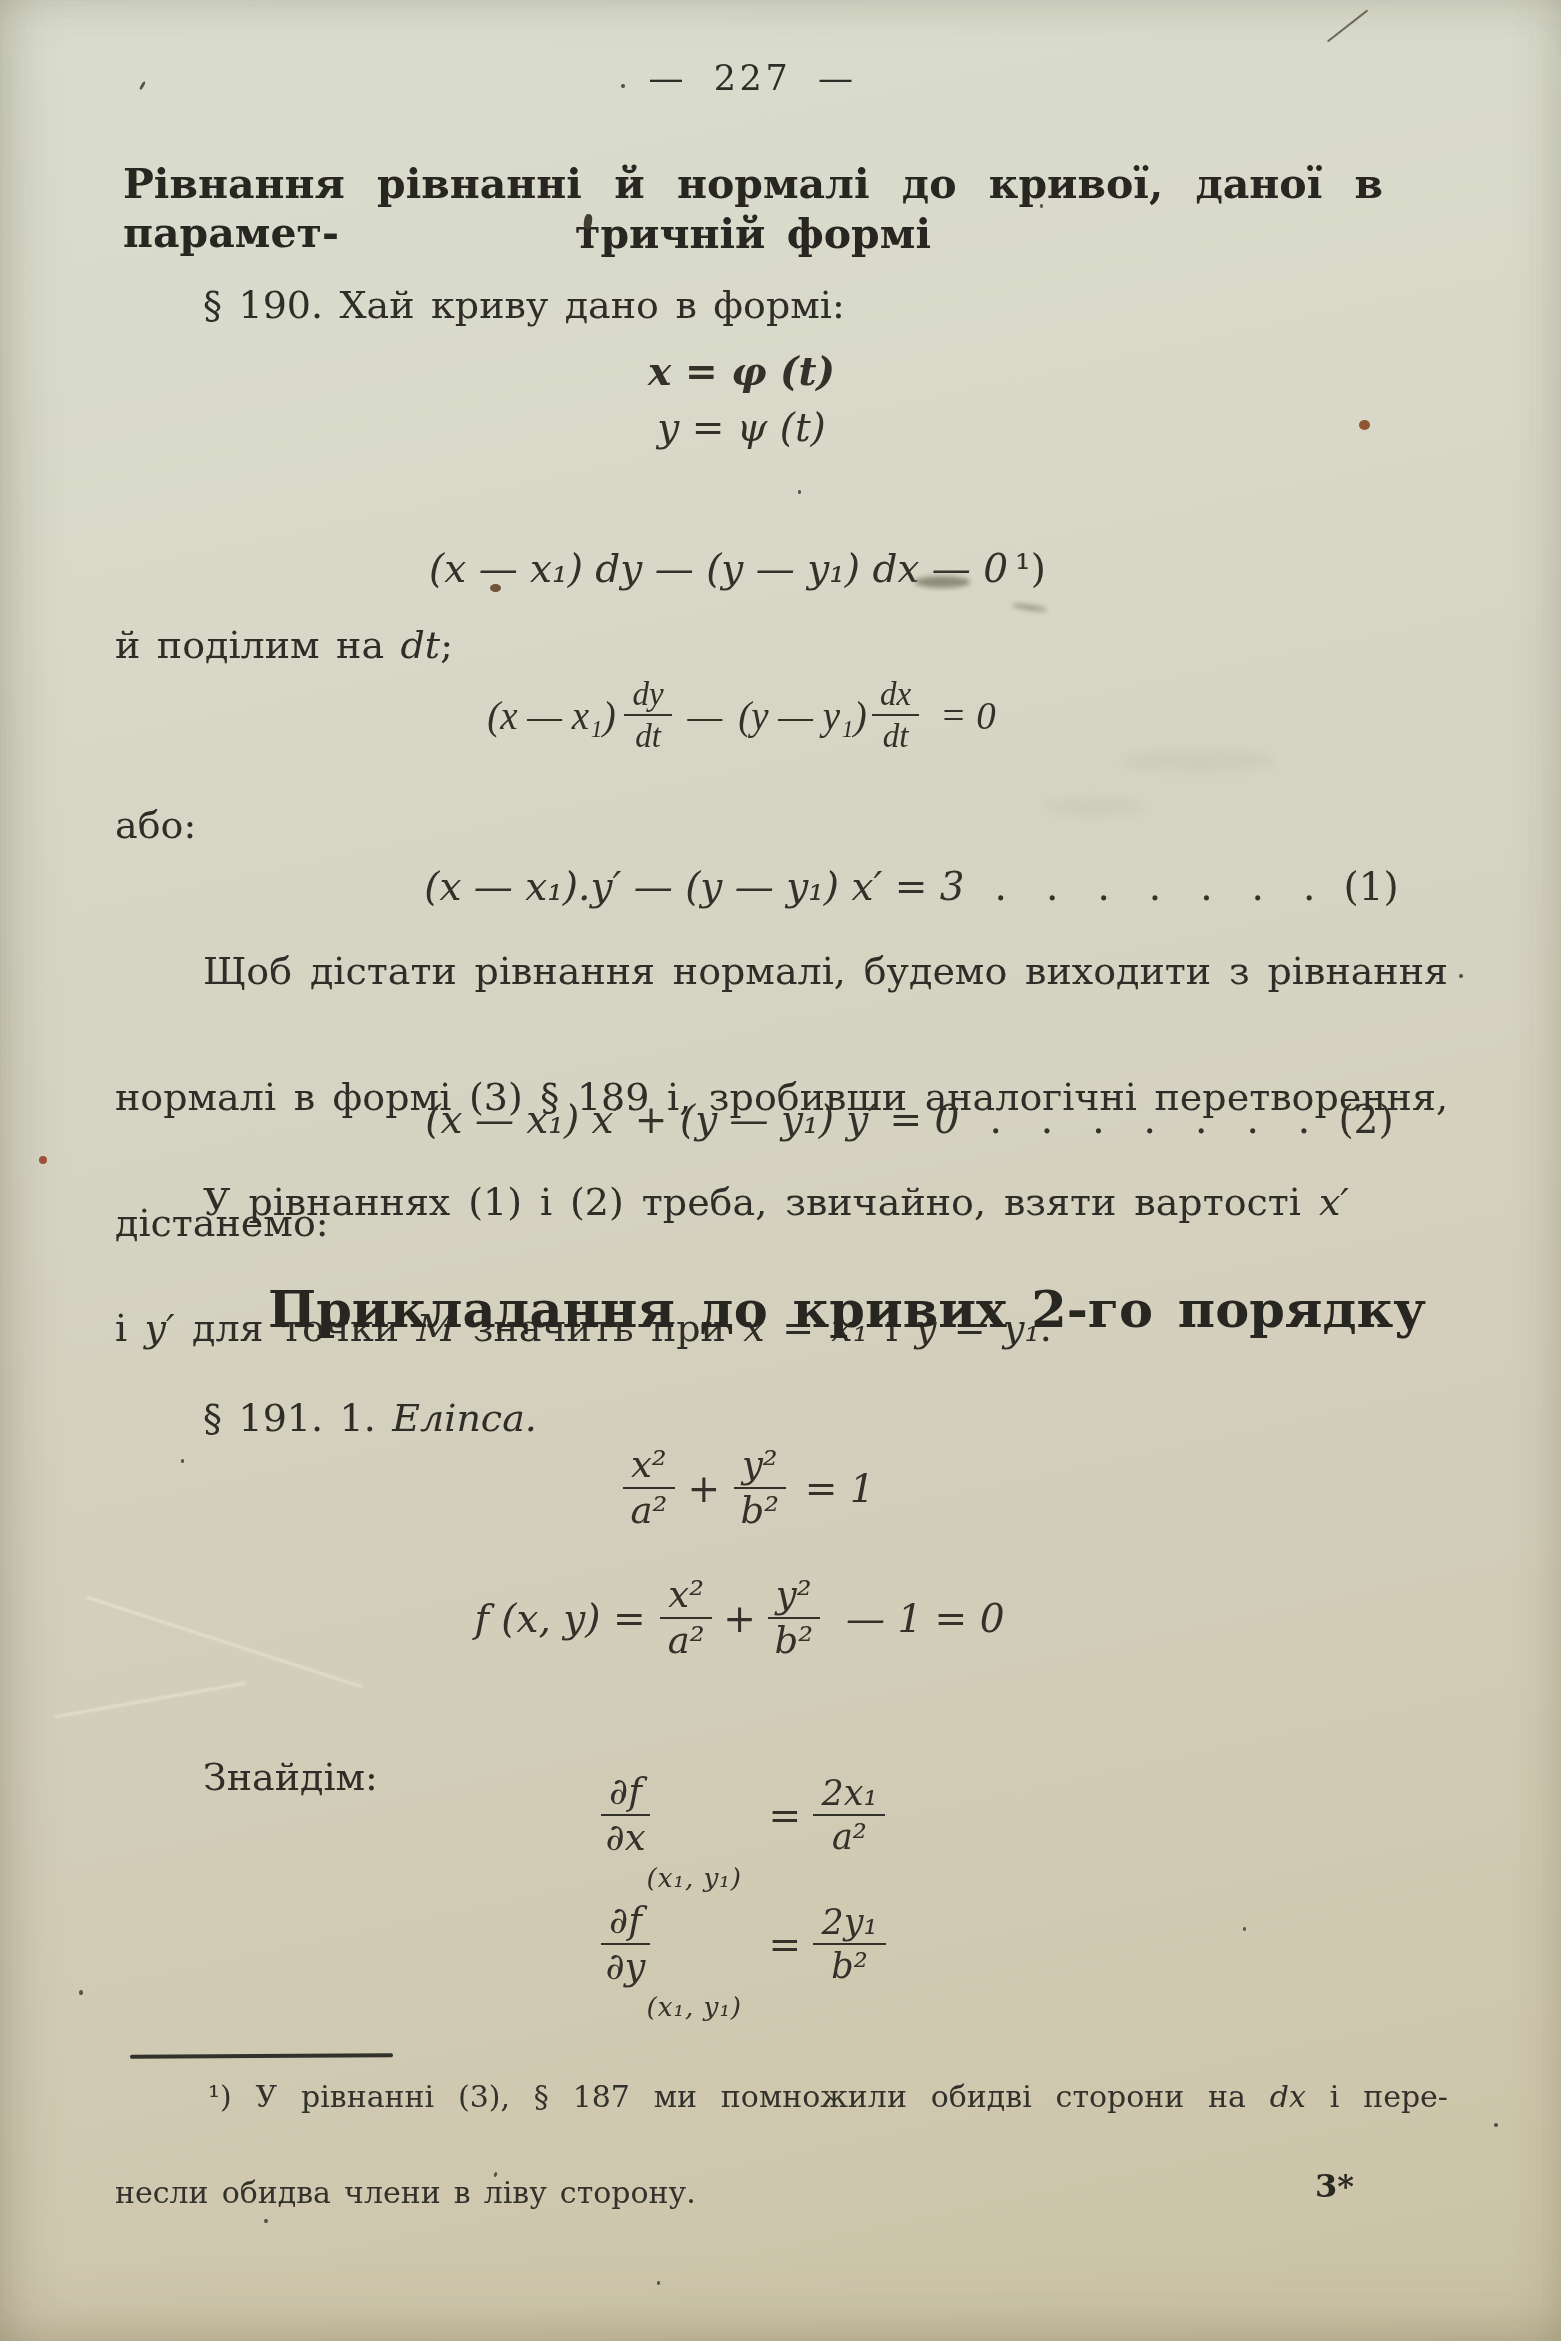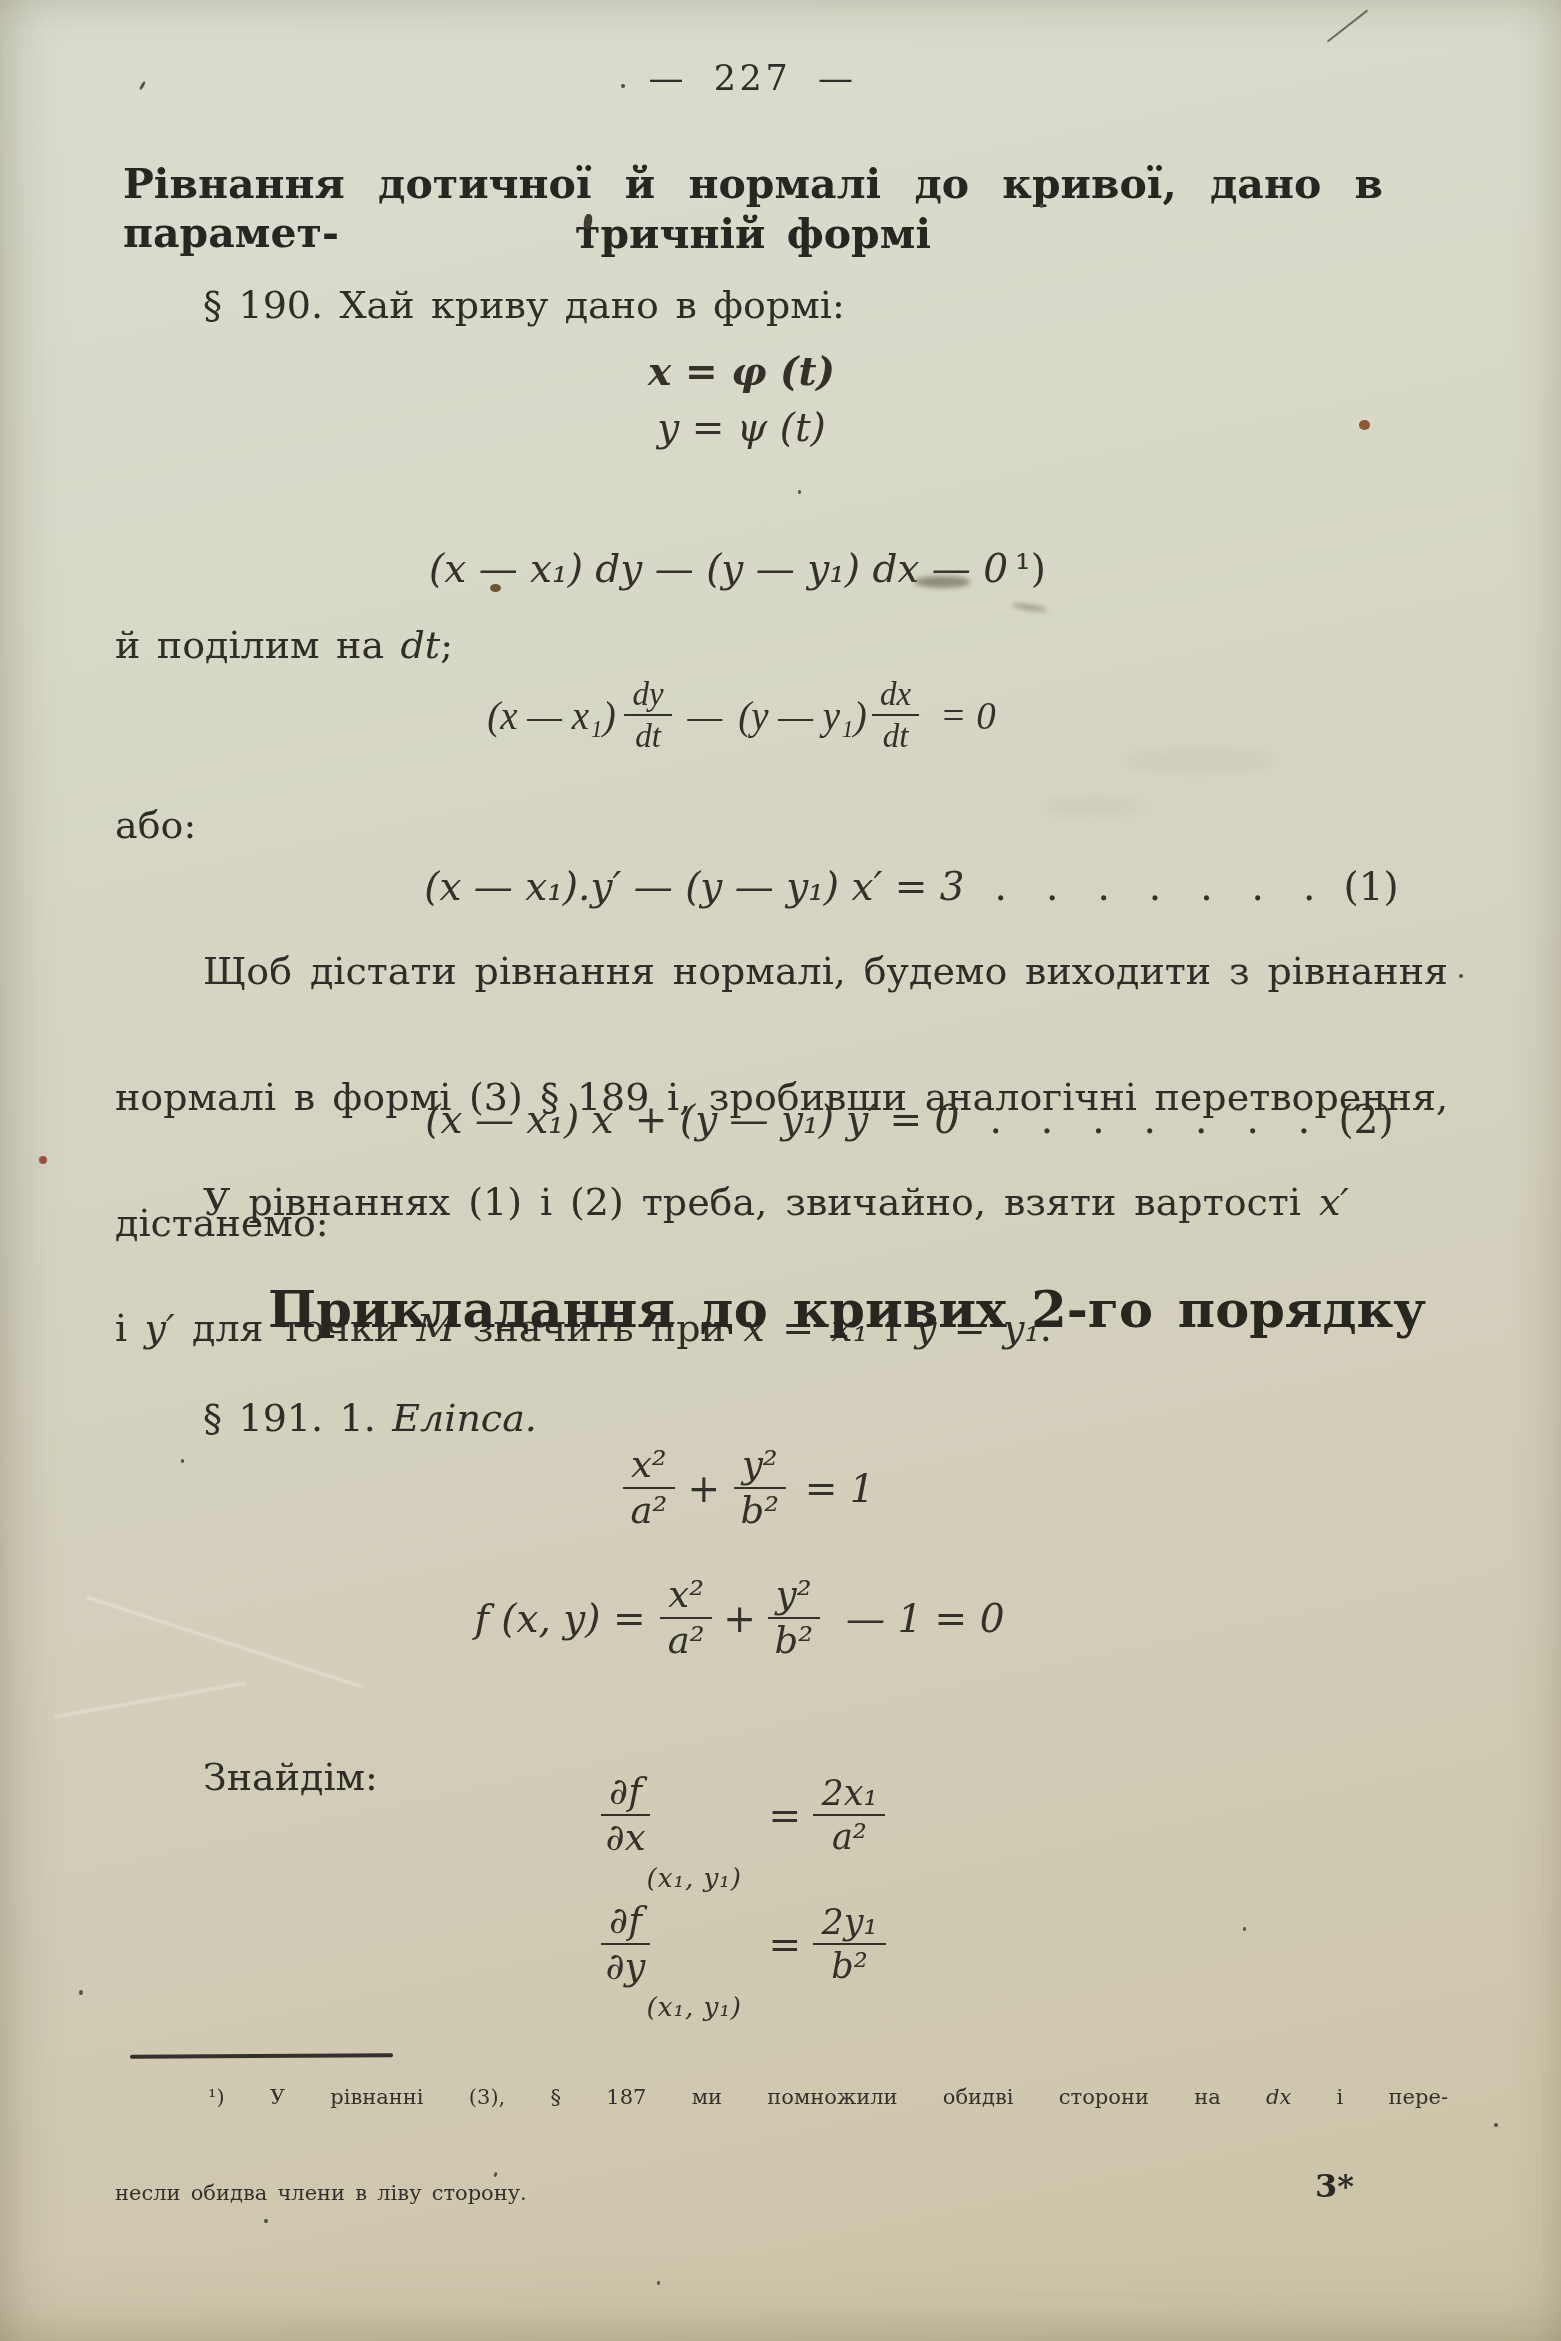--- a/index.html
+++ b/index.html
@@ -30,37 +30,37 @@
   .eq-line{text-align:center;font-size:39px;font-style:italic;color:#33312a;}
   .frac{display:inline-flex;flex-direction:column;align-items:center;vertical-align:middle;line-height:1.05;}
   .frac .num{padding:0 8px 2.6px;border-bottom:2.6px solid #33312a;}
   .frac .den{padding:2.6px 8px 0;}
   .f38{font-size:33px;}
   .f40{font-size:35px;}
   .f42{font-size:37px;}
   .dots{font-style:normal;word-spacing:23px;margin-left:30px;letter-spacing:1.8px;}
   .eqlabel{font-style:normal;margin-left:26.4px;}
   .dsub{font-size:26.4px;align-self:flex-end;transform:translate(-7px,35px);letter-spacing:0.9px;white-space:nowrap;}
-  .footnote{font-size:21px;line-height:48px;word-spacing:3.5px;color:#33312b;}
+  .footnote{font-size:30px;line-height:48px;word-spacing:3.5px;color:#33312b;}
   .fn-rule{left:130px;top:2054px;width:263px;height:3.5px;background:#33312b;border-radius:1.8px;transform:rotate(-.3deg);}
   .sig{font-size:32px;font-weight:700;color:#2b2923;}
   
   .speck{position:absolute;border-radius:50%;background:#55524a;}
   .smudge{position:absolute;border-radius:50%;filter:blur(2.6px);}
   .crease{position:absolute;background:rgba(255,255,248,.45);filter:blur(0.9px);}
   .ghost{position:absolute;background:#c6c6b2;filter:blur(6.2px);border-radius:50%;opacity:.55;}
 </style>
 </head>
 <body>
 
 <div class="page">
 
   <div class="abs textcol pagenum" style="top:58px;text-align:center;transform:translateX(-29px);">— 227 —</div>
 
-  <div class="abs heading jline" style="left:123px;width:1260px;top:160px;">Рівнання дотичної й нормалі до кривої, дано в парамет-</div>
+  <div class="abs heading jline" style="left:123px;width:1260px;top:160px;">Рівнання рівнанні й нормалі до кривої, даної в парамет-</div>
   <div class="abs heading" style="left:123px;width:1260px;top:210px;text-align:center;">тричній формі</div>
 
   <div class="abs textcol body-line indent" style="top:282px;">§ 190. Хай криву дано в формі:</div>
 
   <div class="abs textcol eq-line" style="top:348px;transform:translateX(-40px);font-weight:bold;">x = φ (t)</div>
   <div class="abs textcol eq-line" style="top:405px;transform:translateX(-40px);">y = ψ (t)</div>
 
 
   <div class="abs textcol eq-line" style="top:546px;transform:translateX(-44px);">
     <span>(x — x₁) dy — (y — y₁) dx — 0</span><span style="font-style:normal;margin-left:7px;">¹)</span>

